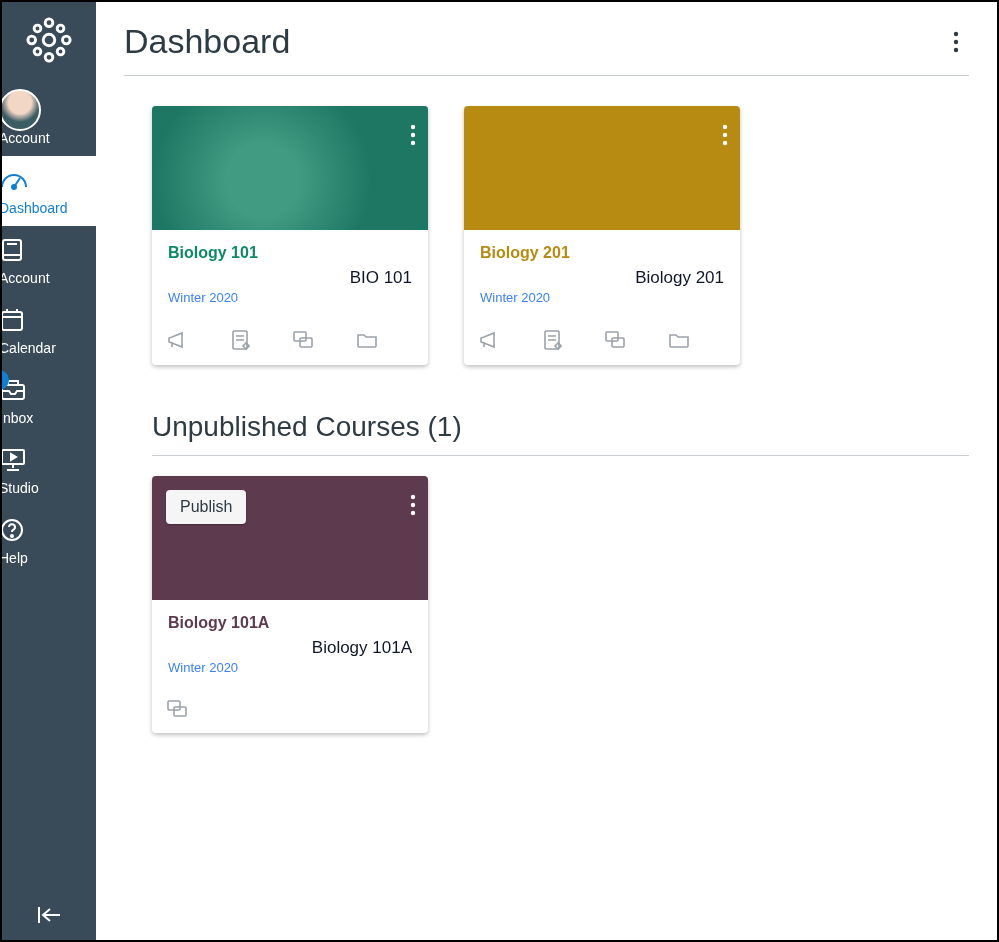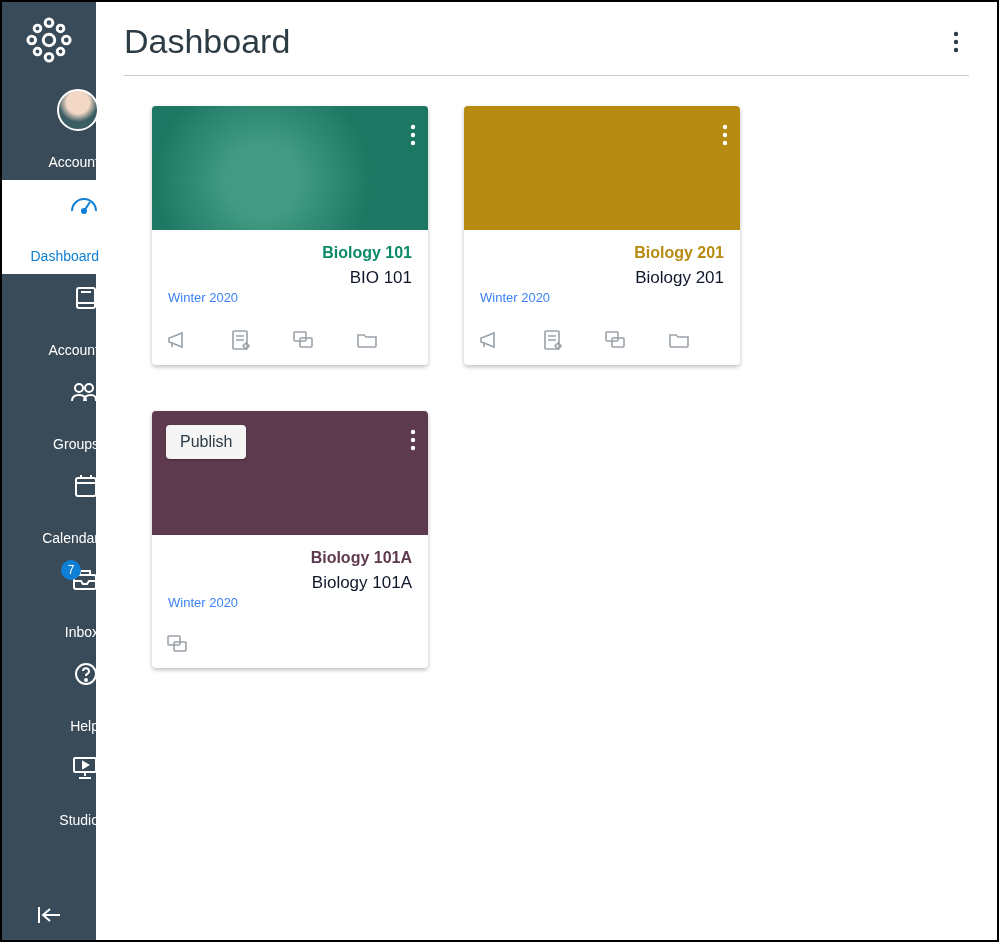--- a/index.html
+++ b/index.html
@@ -2,21 +2,21 @@
 <html><head>
 <meta charset="utf-8">
 <style>
   * { box-sizing: border-box; margin: 0; padding: 0; }
   html, body { height: 100%; font-family: "Helvetica Neue", Arial, sans-serif; background:#fff; color:#2d3b45; }
   .app { width:999px; height:942px; border:2px solid #000; display:flex; position:relative; overflow:hidden; }
 
   
   .sidebar { width:94px; background:#394b58; color:#fff; display:flex; flex-direction:column; align-items:center; padding-top:14px; font-size:14px; }
   .logo { width:48px; height:48px; margin-bottom:22px; color:#fff; }
-  .nav-item { width:100px; padding:8px 0 10px 0; display:flex; flex-direction:column; align-items:flex-end; cursor:pointer; position:relative;gap:24px; }
+  .nav-item { width:100px; padding:8px 0 10px 0; display:flex; flex-direction:column; align-items:flex-start; cursor:pointer; position:relative; }
   .nav-item .icon-wrap { height:32px; display:flex; align-items:center; justify-content:center; position:relative; }
   .nav-item .label { margin-top:4px; font-size:14px; }
   .nav-item.active { background:#fff; color:#0e7fd4; }
   .avatar { width:42px; height:42px; border-radius:50%; border:2px solid #fff; background:radial-gradient(circle at 50% 30%, #f2d7c4 0 35%, #3a5c63 60%); }
   .badge { position:absolute; top:-4px; right:18px; background:#0e7fd4; color:#fff; font-size:12px; border-radius:50%; width:20px; height:20px; display:flex; align-items:center; justify-content:center; font-weight:500;}
   .sidebar-spacer { flex:1; }
   .collapse-btn { width:94px; height:50px; display:flex; align-items:center; justify-content:center; cursor:pointer; }
 
   
   .main { flex:1; padding:20px 28px; overflow:auto; }
@@ -31,21 +31,21 @@
   .card { width:276px; background:#fff; border-radius:4px; box-shadow:0 2px 4px rgba(0,0,0,0.25); overflow:hidden; position:relative; }
   .card-cover { height:124px; position:relative; }
   .card-cover .cover-kebab { position:absolute; top:18px; right:12px; cursor:pointer; color:#fff; }
   .bio101-cover { background:linear-gradient(rgba(18,130,110,0.55), rgba(18,130,110,0.55)), radial-gradient(circle at 40% 60%, #7bb89a 0 20%, #2a6a54 60%); }
   .bio201-cover { background:#b78b12; }
   .bio101a-cover { background:#5e3a4e; }
 
   .publish-btn { position:absolute; top:14px; left:14px; background:#f5f5f5; color:#2d3b45; border:none; border-radius:4px; padding:8px 14px; font-size:16px; cursor:pointer; box-shadow:0 1px 2px rgba(0,0,0,0.3); }
 
   .card-body { padding:14px 16px 14px 16px; }
-  .course-title { font-size:16px; font-weight:700; margin-bottom:6px;text-align:right; }
+  .course-title { font-size:16px; font-weight:700; margin-bottom:6px; }
   .course-code { font-size:17px; color:#0f172a; margin-bottom:2px;text-align:right; }
   .course-term { font-size:13px; color:#3b82f6; }
 
   .card-actions { padding:10px 14px 14px 14px; display:flex; gap:42px; color:#6b7780; }
   .card-actions.single { gap:0; }
   .card-action { cursor:pointer; display:flex; align-items:center; }
   .accent-green { color:#0b8a6a; }
   .accent-gold  { color:#b78b12; }
   .accent-plum  { color:#5e3a4e; }
 
@@ -95,31 +95,20 @@
       <div class="icon-wrap">
         <svg width="26" height="26" viewBox="0 0 26 26" fill="none" stroke="#fff" stroke-width="2">
           <rect x="4" y="3" width="18" height="20" rx="2"></rect>
             <line x1="8" y1="7" x2="18" y2="7"></line>
             <line x1="4" y1="18" x2="22" y2="18"></line>
         </svg>
       </div>
       <span class="label">Account</span>
     </div>
 
-    <div class="nav-item">
-      <div class="icon-wrap">
-        <svg width="30" height="24" viewBox="0 0 30 24" fill="none" stroke="#fff" stroke-width="2">
-          <circle cx="10" cy="8" r="4"></circle>
-            <circle cx="20" cy="8" r="4"></circle>
-          <path d="M3 21c0-4 3-6 7-6s7 2 7 6"></path>
-            <path d="M15 21c0-4 3-6 7-6s5 2 5 6"></path>
-        </svg>
-      </div>
-      <span class="label">Groups</span>
-    </div>
 
     <div class="nav-item">
       <div class="icon-wrap">
         <svg width="26" height="26" viewBox="0 0 26 26" fill="none" stroke="#fff" stroke-width="2">
           <rect x="3" y="5" width="20" height="18" rx="2"></rect>
             <line x1="3" y1="10" x2="23" y2="10"></line>
           <line x1="8" y1="2" x2="8" y2="6"></line>
             <line x1="18" y1="2" x2="18" y2="6"></line>
           <line x1="7" y1="14" x2="7" y2="14"></line>
             <line x1="13" y1="14" x2="13" y2="14"></line>
@@ -136,39 +125,39 @@
             <path d="M3 13h7l2 3h4l2-3h7"></path>
             <path d="M9 7V3h10v4"></path>
         </svg>
         <span class="badge">7</span>
       </div>
       <span class="label">Inbox</span>
     </div>
 
     <div class="nav-item">
       <div class="icon-wrap">
-        <svg width="26" height="26" viewBox="0 0 26 26" fill="none" stroke="#fff" stroke-width="2">
-          <circle cx="13" cy="13" r="10"></circle>
-            <path d="M10 10a3 3 0 1 1 4 3c-1 .5-1 1-1 2"></path>
-            <circle cx="13" cy="19" r="1" fill="#fff"></circle>
-        </svg>
-      </div>
-      <span class="label">Help</span>
-    </div>
-
-    <div class="nav-item">
-      <div class="icon-wrap">
         <svg width="28" height="26" viewBox="0 0 28 26" fill="none" stroke="#fff" stroke-width="2">
           <rect x="3" y="3" width="22" height="14" rx="1"></rect>
             <polygon points="12,7 12,13 17,10" fill="#fff"></polygon>
           <line x1="14" y1="17" x2="14" y2="21"></line>
             <line x1="8" y1="23" x2="20" y2="23"></line>
         </svg>
       </div>
       <span class="label">Studio</span>
+    </div>
+
+    <div class="nav-item">
+      <div class="icon-wrap">
+        <svg width="26" height="26" viewBox="0 0 26 26" fill="none" stroke="#fff" stroke-width="2">
+          <circle cx="13" cy="13" r="10"></circle>
+            <path d="M10 10a3 3 0 1 1 4 3c-1 .5-1 1-1 2"></path>
+            <circle cx="13" cy="19" r="1" fill="#fff"></circle>
+        </svg>
+      </div>
+      <span class="label">Help</span>
     </div>
 
     <div class="sidebar-spacer"></div>
     <div class="collapse-btn">
       <svg width="26" height="20" viewBox="0 0 26 20" fill="none" stroke="#fff" stroke-width="2">
         <line x1="3" y1="2" x2="3" y2="18"></line>
           <polyline points="14,4 7,10 14,16"></polyline>
           <line x1="7" y1="10" x2="24" y2="10"></line>
       </svg>
     </div>
@@ -271,20 +260,21 @@
               <svg width="22" height="18" viewBox="0 0 22 18" fill="none" stroke="#9aa3a9" stroke-width="1.6">
                   <path d="M2 4h6l2 2h10v9a1 1 0 0 1-1 1H3a1 1 0 0 1-1-1z"></path>
                 </svg>
             </span>
           </div>
         </div>
       </div>
     </section>
 
     <section class="section">
+      <h2 class="section-heading">Unpublished Courses (1)</h2>
       <div class="card-grid">
 
         <div class="card">
           <div class="card-cover bio101a-cover">
             <button class="publish-btn">Publish</button>
             <div class="cover-kebab">
               <svg width="6" height="22" viewBox="0 0 6 22" fill="#fff">
                 <circle cx="3" cy="3" r="2.2"></circle>
                   <circle cx="3" cy="11" r="2.2"></circle>
                   <circle cx="3" cy="19" r="2.2"></circle>

